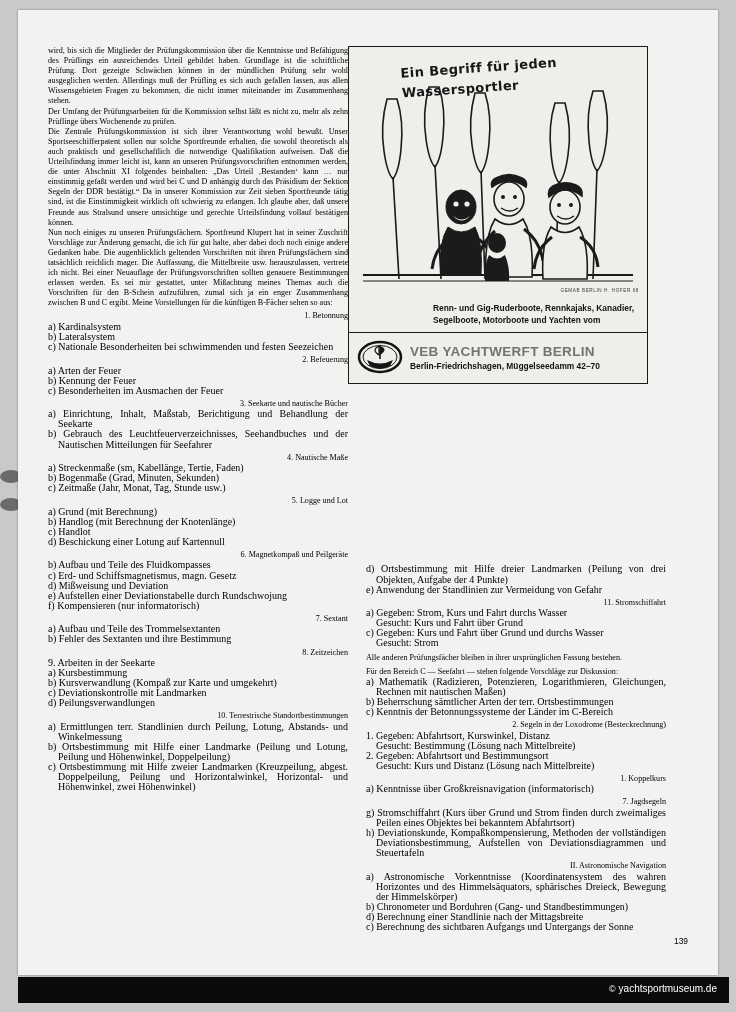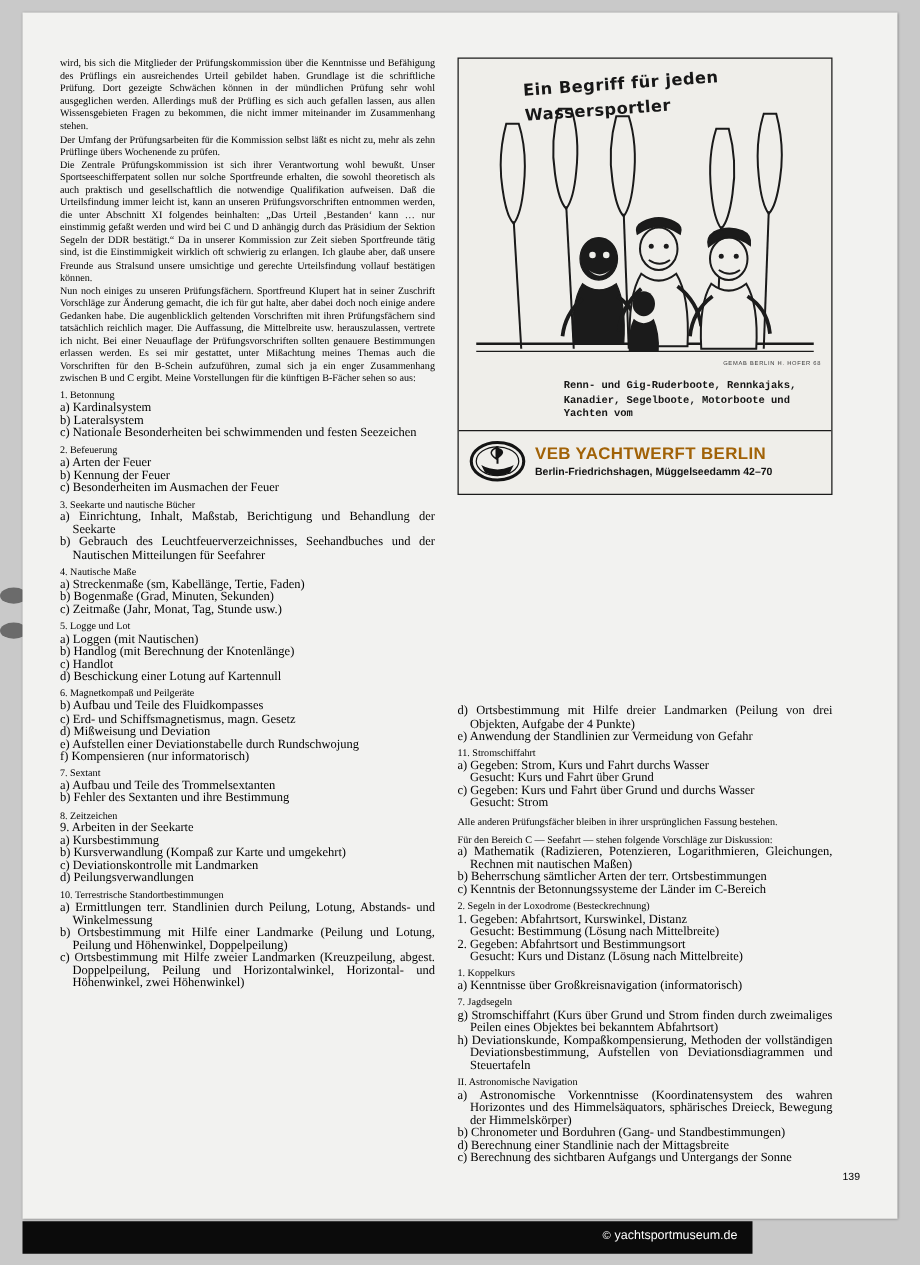--- a/index.html
+++ b/index.html
@@ -25,21 +25,20 @@
   }
   .page-inner {
     position: absolute;
     left: 30px;
     top: 36px;
     width: 640px;
     height: 900px;
   }
   .col-top {
     display: flex;
-    gap: 18px;
   }
   .col-left-top {
     width: 300px;
   }
   .col-right-top {
     width: 300px;
   }
   p.body {
     font-size: 8.1px;
     line-height: 10.1px;
@@ -49,20 +48,21 @@
   }
   .list-block {
     font-size: 8.1px;
     line-height: 10.1px;
     margin: 0;
   }
   .list-head {
     font-size: 8.1px;
     line-height: 10.4px;
     margin-top: 3px;
+    text-align: right;
   }
   .list-item {
     font-size: 10px;
     line-height: 10.1px;
     padding-left: 10px;
     text-indent: -10px;
     text-align: justify;
   }
   .ad-box {
     width: 300px;
@@ -94,21 +94,21 @@
     position: absolute;
     right: 8px;
     bottom: 4px;
     font-size: 4.6px;
     letter-spacing: 0.6px;
     color: #3a3a3a;
     font-family: "Liberation Sans", sans-serif;
   }
   .ad-text {
     padding: 6px 8px 4px 84px;
-    font-family: Liberation Mono, monospace;
+    font-family: Liberation Sans, sans-serif;
     font-size: 8.4px;
     line-height: 11.6px;
     font-weight: bold;
     color: #141414;
   }
   .ad-rule {
     border-top: 1px solid #1b1b1b;
     margin: 2px 0 0 0;
   }
   .ad-bottom {
@@ -123,21 +123,21 @@
     position: relative;
     margin-right: 7px;
   }
   .ad-brand {
     font-family: "Liberation Sans", sans-serif;
   }
   .ad-brand .b1 {
     font-size: 13.5px;
     font-weight: bold;
     letter-spacing: 0.3px;
-    color: #a16207;
+    color: #737373;
   }
   .ad-brand .b2 {
     font-size: 8.4px;
     font-weight: bold;
     margin-top: 2px;
     color: #111;
   }
   .cols-bottom {
     display: flex;
     gap: 18px;
@@ -150,21 +150,21 @@
     position: absolute;
     right: 0;
     bottom: 0;
     font-size: 8.4px;
     font-family: "Liberation Sans", sans-serif;
   }
   .footer-bar {
     position: absolute;
     left: 18px;
     top: 977px;
-    width: 584px;
+    width: 711px;
     height: 26px;
     background: #0b0b0b;
   }
   .footer-text {
     position: absolute;
     right: 12px;
     top: 6px;
     color: #ffffff;
     font-family: "Liberation Sans", sans-serif;
     font-size: 10px;
@@ -215,21 +215,21 @@
           <div class="list-head">3. Seekarte und nautische Bücher</div>
           <div class="list-item">a) Einrichtung, Inhalt, Maßstab, Berichtigung und Behandlung der Seekarte</div>
           <div class="list-item">b) Gebrauch des Leuchtfeuerverzeichnisses, Seehandbuches und der Nautischen Mitteilungen für Seefahrer</div>
 
           <div class="list-head">4. Nautische Maße</div>
           <div class="list-item">a) Streckenmaße (sm, Kabellänge, Tertie, Faden)</div>
           <div class="list-item">b) Bogenmaße (Grad, Minuten, Sekunden)</div>
           <div class="list-item">c) Zeitmaße (Jahr, Monat, Tag, Stunde usw.)</div>
 
           <div class="list-head">5. Logge und Lot</div>
-          <div class="list-item">a) Loggen (mit Nautischen)</div>
+          <div class="list-item">a) Grund (mit Berechnung)</div>
           <div class="list-item">b) Handlog (mit Berechnung der Knotenlänge)</div>
           <div class="list-item">c) Handlot</div>
           <div class="list-item">d) Beschickung einer Lotung auf Kartennull</div>
 
           <div class="list-head">6. Magnetkompaß und Peilgeräte</div>
           <div class="list-item">b) Aufbau und Teile des Fluidkompasses</div>
           <div class="list-item">c) Erd- und Schiffsmagnetismus, magn. Gesetz</div>
           <div class="list-item">d) Mißweisung und Deviation</div>
           <div class="list-item">e) Aufstellen einer Deviationstabelle durch Rundschwojung</div>
           <div class="list-item">f) Kompensieren (nur informatorisch)</div>

